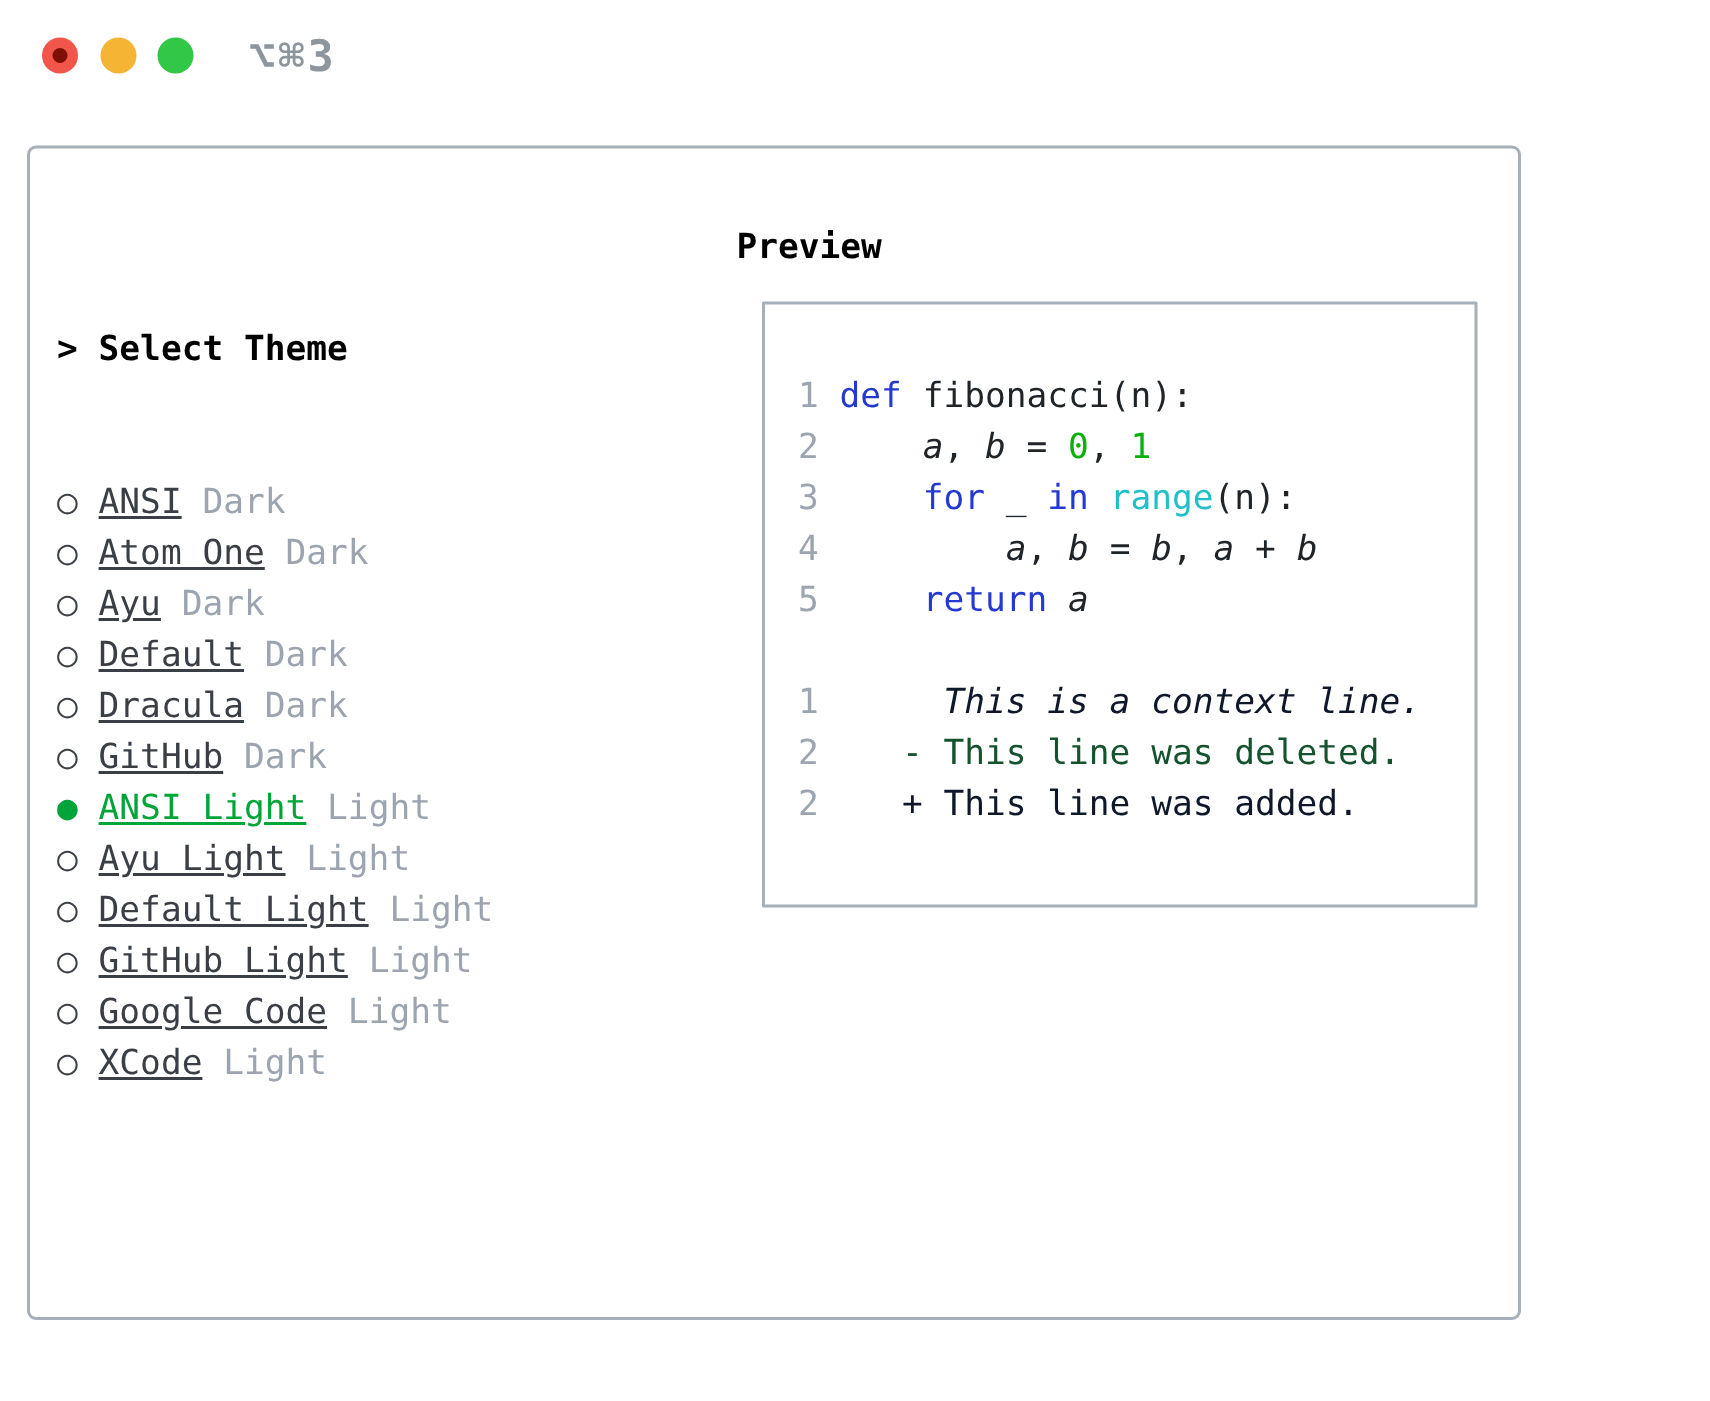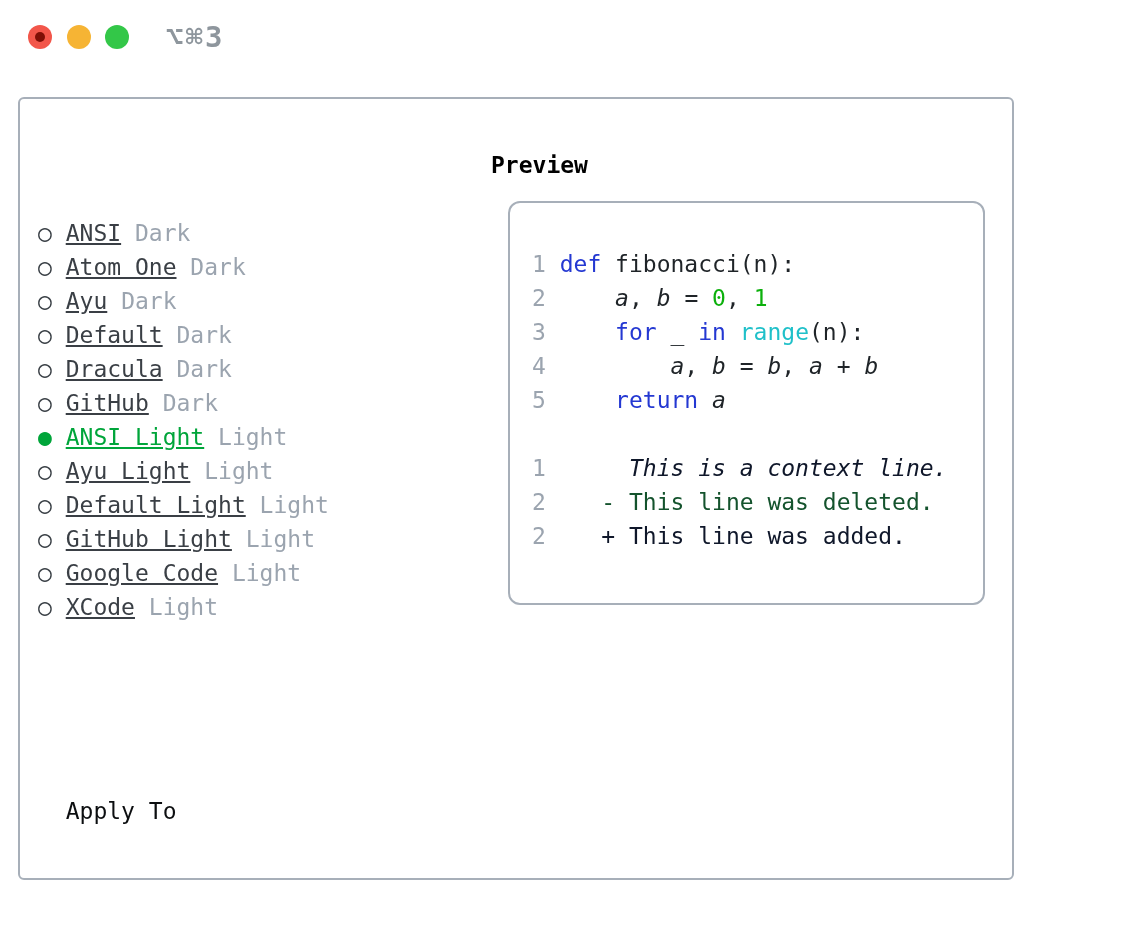--- a/index.html
+++ b/index.html
@@ -35,21 +35,21 @@
   .bullet-open{color:#3c4248;}
   .sel .bullet,.sel .t-name{color:#00a53a;}
   .spacer{height:34px;}
   
   .preview-title{
     position:absolute;left:471px;top:49px;font-size:23px;line-height:34px;
     font-weight:bold;color:#000000;white-space:pre;
   }
   .preview-box{
     position:absolute;left:488px;top:102px;width:477px;height:404px;
-    border:2px solid #a7afb9;border-radius:12px;box-sizing:border-box;
+    border:2px solid #a7afb9;border-radius:1px;box-sizing:border-box;
   }
   .code{
     position:absolute;left:22px;top:44px;
     font-size:23px;line-height:34px;white-space:pre;
   }
   .cline{height:34px;}
   .lno{color:#9ba4af;}
   .k{color:#2438d2;}
   .f{color:#1fc0c9;}
   .n{color:#0cb00c;}
@@ -65,23 +65,23 @@
 <div class="screen">
 
   <div class="tl tl-close"></div>
   <div class="tl tl-min"></div>
   <div class="tl tl-zoom"></div>
   <div class="shortcut">⌥⌘3</div>
 
   <div class="panel">
 
     <div class="left-col">
+      <div><span class="hdr">&gt;</span> <span class="hdr">Select Theme</span></div>
       <div id="theme-list"><div class="row"><span class="bullet bullet-open">○</span> <span class="t-name">ANSI</span> <span class="t-badge">Dark</span></div><div class="row"><span class="bullet bullet-open">○</span> <span class="t-name">Atom One</span> <span class="t-badge">Dark</span></div><div class="row"><span class="bullet bullet-open">○</span> <span class="t-name">Ayu</span> <span class="t-badge">Dark</span></div><div class="row"><span class="bullet bullet-open">○</span> <span class="t-name">Default</span> <span class="t-badge">Dark</span></div><div class="row"><span class="bullet bullet-open">○</span> <span class="t-name">Dracula</span> <span class="t-badge">Dark</span></div><div class="row"><span class="bullet bullet-open">○</span> <span class="t-name">GitHub</span> <span class="t-badge">Dark</span></div><div class="row sel"><span class="bullet">●</span> <span class="t-name">ANSI Light</span> <span class="t-badge">Light</span></div><div class="row"><span class="bullet bullet-open">○</span> <span class="t-name">Ayu Light</span> <span class="t-badge">Light</span></div><div class="row"><span class="bullet bullet-open">○</span> <span class="t-name">Default Light</span> <span class="t-badge">Light</span></div><div class="row"><span class="bullet bullet-open">○</span> <span class="t-name">GitHub Light</span> <span class="t-badge">Light</span></div><div class="row"><span class="bullet bullet-open">○</span> <span class="t-name">Google Code</span> <span class="t-badge">Light</span></div><div class="row"><span class="bullet bullet-open">○</span> <span class="t-name">XCode</span> <span class="t-badge">Light</span></div></div>
       <div class="spacer"></div>
-      <div>  <span class="hdr" style="font-weight:normal;color:#0c0e10;">Apply To</span></div>
       
       
       
     </div>
 
     <div class="preview-title">Preview</div>
 
     <div class="preview-box">
       <div class="code" id="code-block"><div class="cline"><span class="lno">1</span> <span class="k">def</span><span class="p"> fibonacci(n):</span></div><div class="cline"><span class="lno">2</span> <span class="p">    </span><span class="v">a</span><span class="p">, </span><span class="v">b</span><span class="p"> = </span><span class="n">0</span><span class="p">, </span><span class="n">1</span></div><div class="cline"><span class="lno">3</span> <span class="p">    </span><span class="k">for</span><span class="p"> _ </span><span class="k">in</span><span class="p"> </span><span class="f">range</span><span class="p">(n):</span></div><div class="cline"><span class="lno">4</span> <span class="p">        </span><span class="v">a</span><span class="p">, </span><span class="v">b</span><span class="p"> = </span><span class="v">b</span><span class="p">, </span><span class="v">a</span><span class="p"> + </span><span class="v">b</span></div><div class="cline"><span class="lno">5</span> <span class="p">    </span><span class="k">return</span><span class="p"> </span><span class="v">a</span></div><div class="cline"> </div><div class="cline"><span class="lno">1</span> <span class="ctx">     This is a context line.</span></div><div class="cline"><span class="lno">2</span> <span class="del">   - This line was deleted.</span></div><div class="cline"><span class="lno">2</span> <span class="add">   + This line was added.</span></div></div>
     </div>

